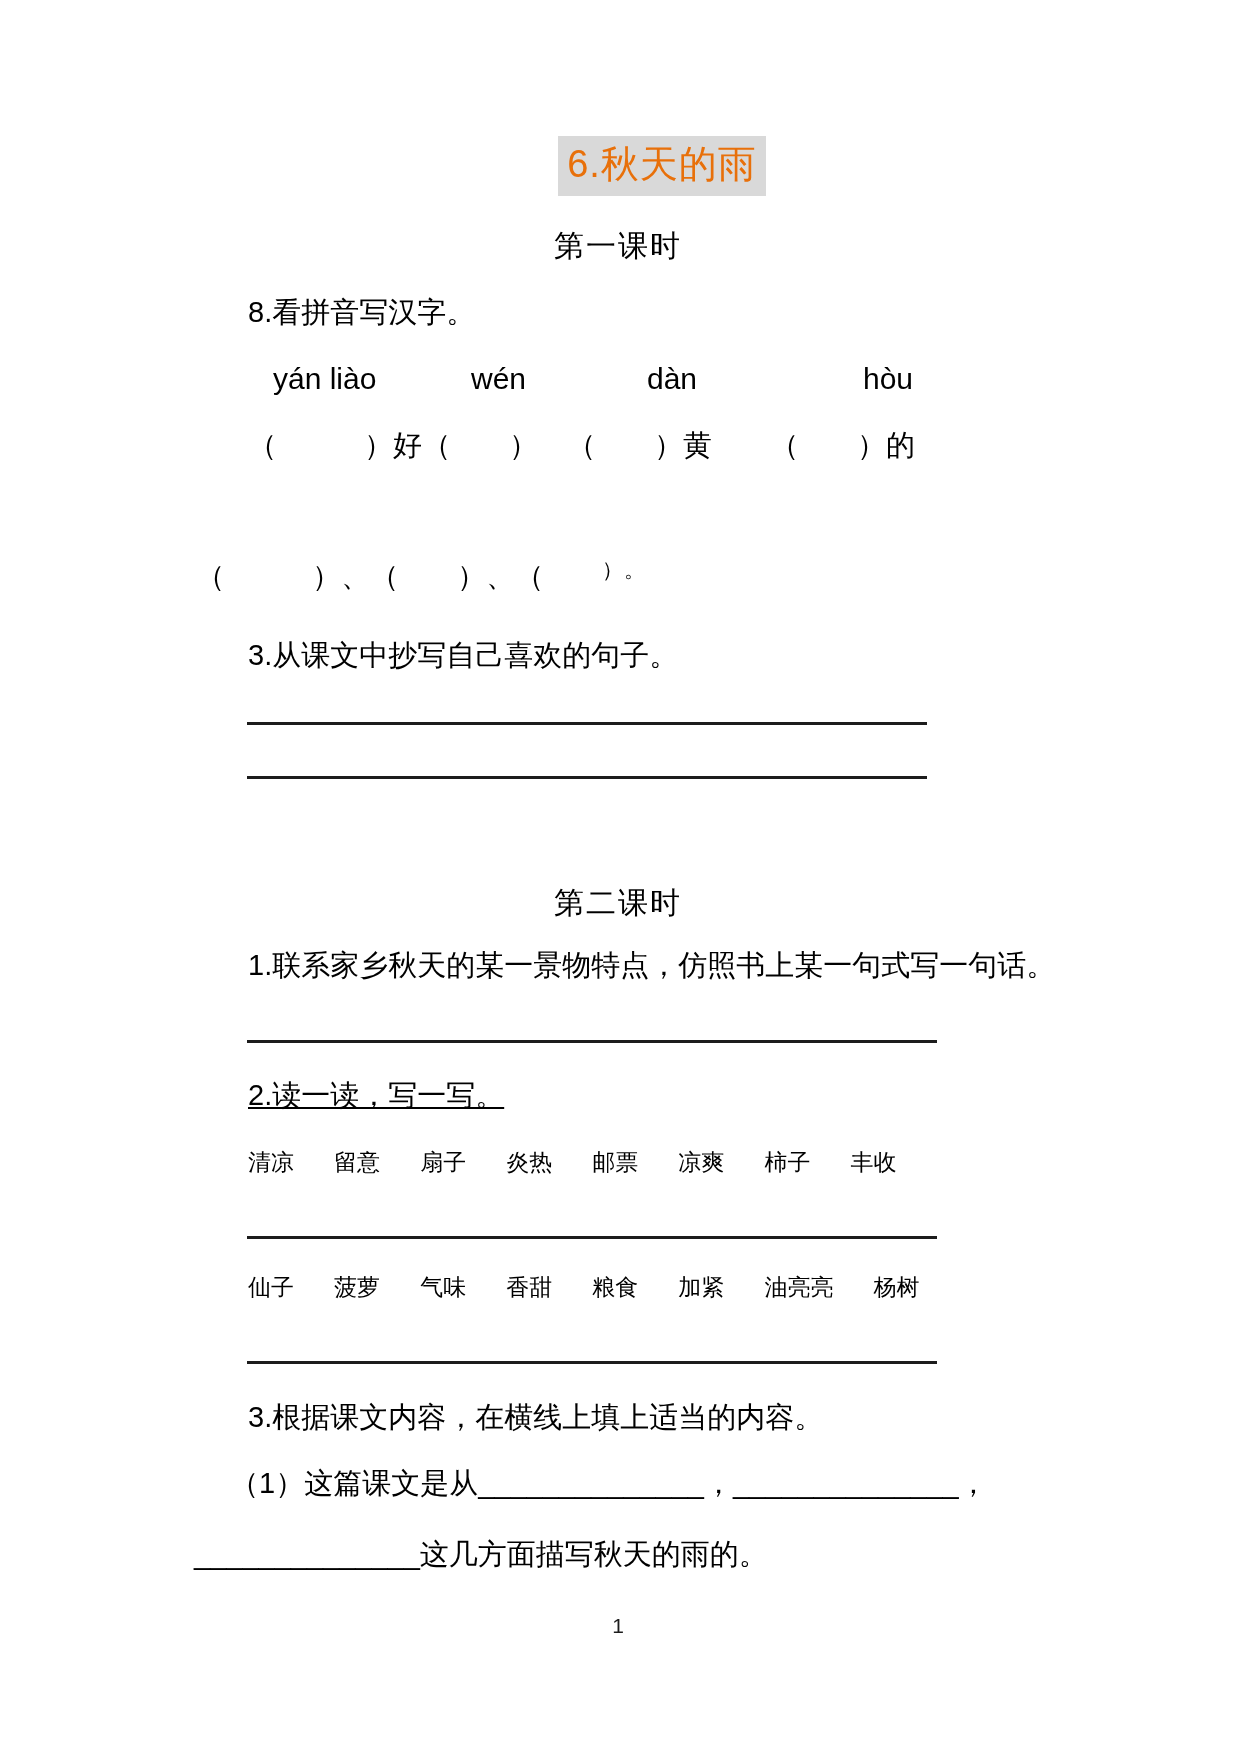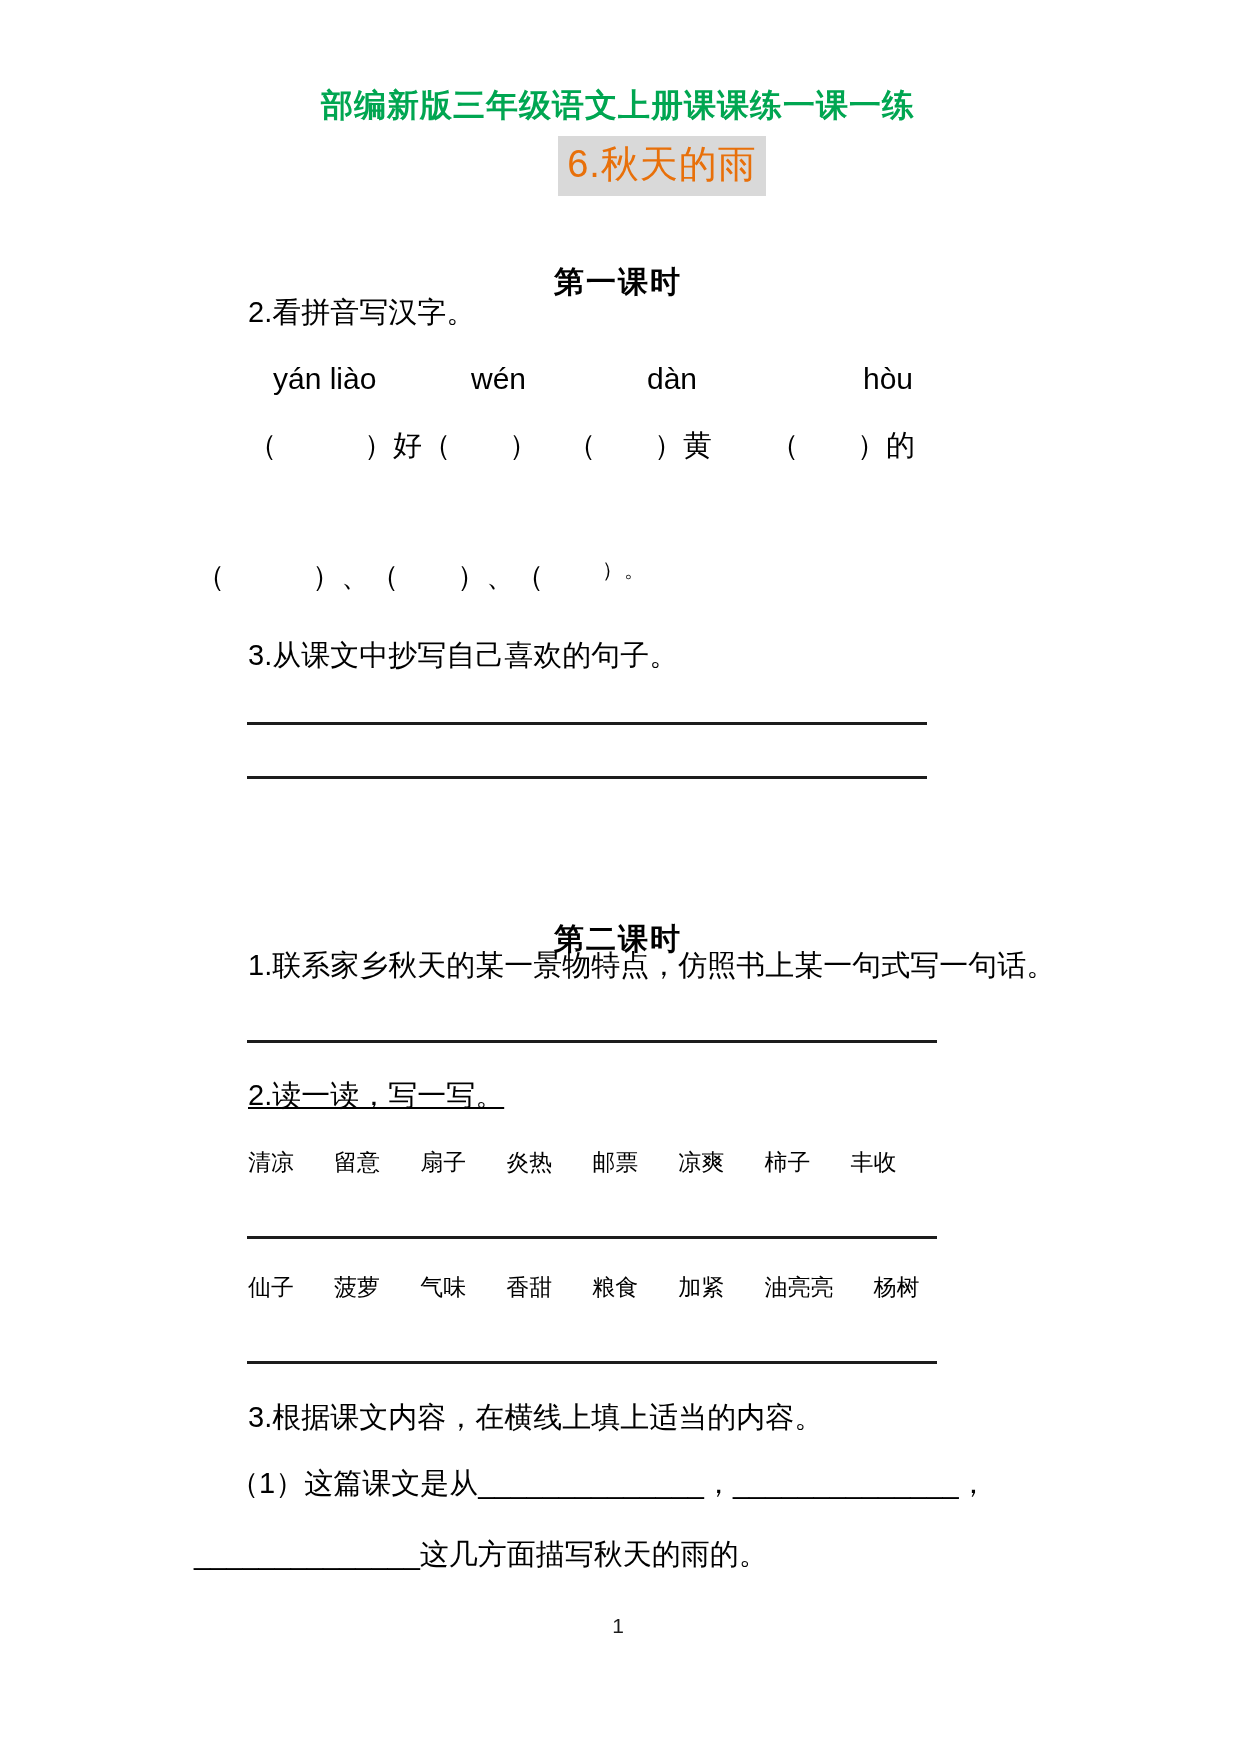--- a/index.html
+++ b/index.html
@@ -21,21 +21,21 @@
   .lesson-wrap{top:136px;padding-left:44px;}
   .lesson-title{
     display:inline-block;
     background:#d9d9d9;
     color:#e8700a;
     font-size:38px;font-weight:400;
     padding:3px 9px 6px 9px;
     letter-spacing:1px;
   }
   .session-heading{
-    font-size:30px;font-weight:700;letter-spacing:2px;margin-top:36px;
+    font-size:30px;font-weight:400;letter-spacing:2px;
   }
   .s1-heading{top:226px;}
   .s2-heading{top:883px;}
   .body-line{
     font-size:29px;line-height:34px;white-space:nowrap;
   }
   .pinyin-row span{position:absolute;font-size:30px;white-space:nowrap;}
   .small-tail{
     font-size:21px;
     position:relative;top:-9px;
@@ -48,29 +48,28 @@
   .word:last-child{margin-right:0;}
   .page-number{
     font-size:21px;color:#1c1c1c;
   }
 </style>
 </head>
 <body>
 
 <div class="page">
 
-  <div class="abs center-band header-title">部编新版三年级语文上册课课练一课一练</div>
 
   <div class="abs center-band lesson-wrap">
     <span class="lesson-title">6.秋天的雨</span>
   </div>
 
   <div class="abs center-band session-heading s1-heading">第一课时</div>
 
-  <div class="abs body-line" style="top:295px;left:248px;">2.看拼音写汉字。</div>
+  <div class="abs body-line" style="top:295px;left:248px;">8.看拼音写汉字。</div>
 
   <div class="abs pinyin-row" style="top:362px;left:0;width:1228px;height:40px;">
     <span style="left:273px;">yán liào</span>
     <span style="left:471px;">wén</span>
     <span style="left:647px;">dàn</span>
     <span style="left:863px;">hòu</span>
   </div>
 
   <div class="abs body-line" style="top:428px;left:248px;">（　　　）好（　　）　（　　）黄　　（　　）的</div>
 

